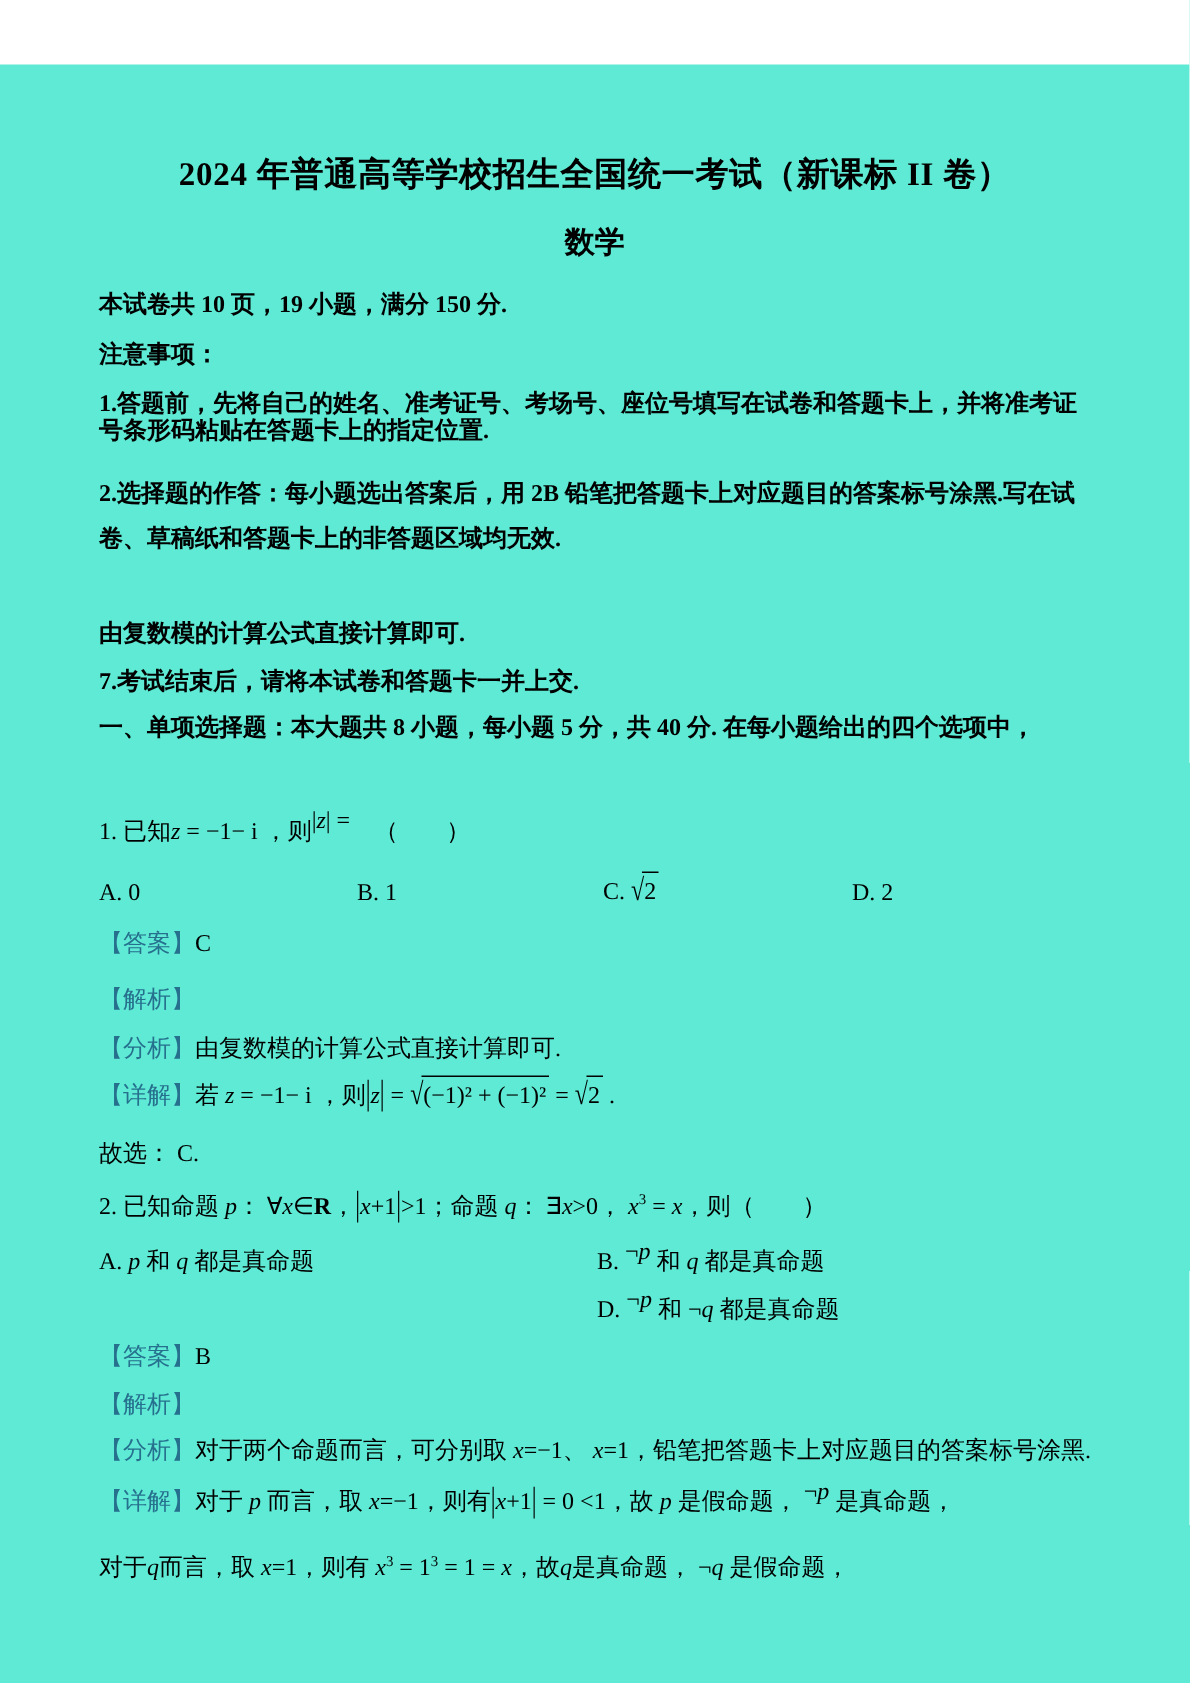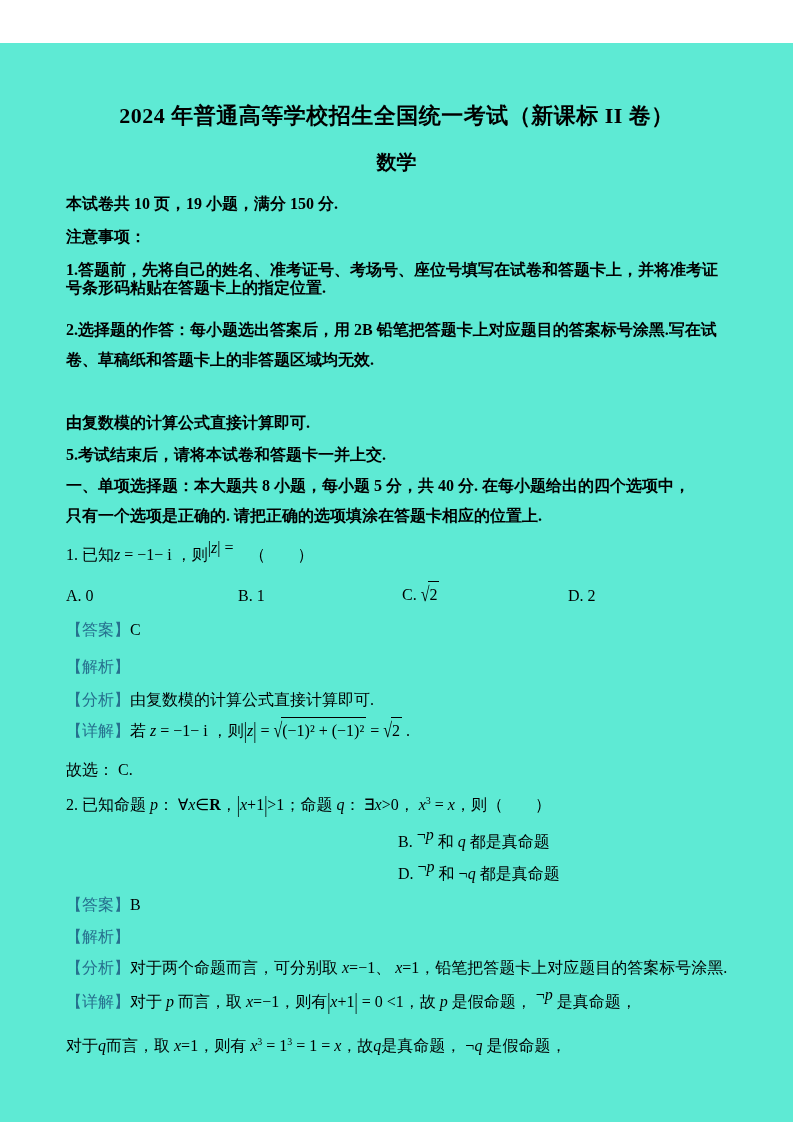--- a/index.html
+++ b/index.html
@@ -44,36 +44,36 @@
   <div class="ln center title" style="top:60px">2024 年普通高等学校招生全国统一考试（新课标 II 卷）</div>
   <div class="ln center subtitle" style="top:106px">数学</div>
 
   <div class="ln b" style="top:148px">本试卷共 10 页，19 小题，满分 150 分.</div>
   <div class="ln b" style="top:181px">注意事项：</div>
   <div class="ln b" style="top:214px">1.答题前，先将自己的姓名、准考证号、考场号、座位号填写在试卷和答题卡上，并将准考证</div>
   <div class="ln b" style="top:232px">号条形码粘贴在答题卡上的指定位置.</div>
   <div class="ln b" style="top:274px">2.选择题的作答：每小题选出答案后，用 2B 铅笔把答题卡上对应题目的答案标号涂黑.写在试</div>
   <div class="ln b" style="top:304px">卷、草稿纸和答题卡上的非答题区域均无效.</div>
   <div class="ln b" style="top:367px">由复数模的计算公式直接计算即可.</div>
-  <div class="ln b" style="top:399px">5.考试结束后，请将本试卷和答题卡一并上交.</div>
+  <div class="ln b" style="top:399px">7.考试结束后，请将本试卷和答题卡一并上交.</div>
   <div class="ln b" style="top:430px">一、单项选择题：本大题共 8 小题，每小题 5 分，共 40 分. 在每小题给出的四个选项中，</div>
-  <div class="ln b" style="top:460px">只有一个选项是正确的. 请把正确的选项填涂在答题卡相应的位置上.</div>
 
   <div class="ln" style="top:499px"><span class="cn">1. 已知</span><span class="it">z</span><span class="rm"> = −1− i </span><span class="cn">，则</span><span class="raise rm">|</span><span class="raise it">z</span><span class="raise rm">| = </span><span class="cn">　（　　）</span></div>
   <div class="ln" style="top:540px;left:66px"><span class="rm">A. 0</span></div>
   <div class="ln" style="top:540px;left:238px"><span class="rm">B. 1</span></div>
   <div class="ln" style="top:538px;left:402px"><span class="rm">C. </span><span class="sqrt"><span class="rs">√</span><span class="rb rm">2</span></span></div>
   <div class="ln" style="top:540px;left:568px"><span class="rm">D. 2</span></div>
   <div class="ln" style="top:574px"><span class="lab">【答案】</span><span class="rm">C</span></div>
   <div class="ln" style="top:611px"><span class="lab">【解析】</span></div>
   <div class="ln" style="top:644px"><span class="lab">【分析】</span><span class="cn">由复数模的计算公式直接计算即可.</span></div>
   <div class="ln" style="top:674px"><span class="lab">【详解】</span><span class="cn">若 </span><span class="it">z</span><span class="rm"> = −1− i </span><span class="cn">，则</span><span class="tall rm">|</span><span class="it">z</span><span class="tall rm">|</span><span class="rm"> = </span><span class="sqrt"><span class="rs">√</span><span class="rb rm">(−1)² + (−1)²</span></span><span class="rm"> = </span><span class="sqrt"><span class="rs">√</span><span class="rb rm">2</span></span><span class="rm"> .</span></div>
   <div class="ln" style="top:714px">故选： C.</div>
 
   <div class="ln" style="top:749px"><span class="cn">2. 已知命题 </span><span class="it">p</span><span class="cn">： </span><span class="rm">∀</span><span class="it">x</span><span class="rm">∈</span><span class="bb">R</span><span class="cn">，</span><span class="tall rm">|</span><span class="it">x</span><span class="rm">+1</span><span class="tall rm">|</span><span class="rm">&gt;1</span><span class="cn">；命题 </span><span class="it">q</span><span class="cn">： </span><span class="rm">∃</span><span class="it">x</span><span class="rm">&gt;0</span><span class="cn">， </span><span class="it">x</span><sup class="rm">3</sup><span class="rm"> = </span><span class="it">x</span><span class="cn">，则（　　）</span></div>
+  <div class="ln" style="top:786px;left:66px"><span class="rm">A. </span><span class="it">p</span><span class="cn"> 和 </span><span class="it">q</span><span class="cn"> 都是真命题</span></div>
   <div class="ln" style="top:786px;left:398px"><span class="rm">B. </span><span class="raise rm">¬</span><span class="raise it">p</span><span class="cn"> 和 </span><span class="it">q</span><span class="cn"> 都是真命题</span></div>
   <div class="ln" style="top:818px;left:398px"><span class="rm">D. </span><span class="raise rm">¬</span><span class="raise it">p</span><span class="cn"> 和 </span><span class="rm">¬</span><span class="it">q</span><span class="cn"> 都是真命题</span></div>
   <div class="ln" style="top:849px"><span class="lab">【答案】</span><span class="rm">B</span></div>
   <div class="ln" style="top:881px"><span class="lab">【解析】</span></div>
   <div class="ln" style="top:912px"><span class="lab">【分析】</span><span class="cn">对于两个命题而言，可分别取 </span><span class="it">x</span><span class="rm">=−1</span><span class="cn">、 </span><span class="it">x</span><span class="rm">=1</span><span class="cn">，铅笔把答题卡上对应题目的答案标号涂黑.</span></div>
   <div class="ln" style="top:946px"><span class="lab">【详解】</span><span class="cn">对于 </span><span class="it">p</span><span class="cn"> 而言，取 </span><span class="it">x</span><span class="rm">=−1</span><span class="cn">，则有</span><span class="tall rm">|</span><span class="it">x</span><span class="rm">+1</span><span class="tall rm">|</span><span class="rm"> = 0 &lt;1</span><span class="cn">，故 </span><span class="it">p</span><span class="cn"> 是假命题， </span><span class="raise rm">¬</span><span class="raise it">p</span><span class="cn"> 是真命题，</span></div>
   <div class="ln" style="top:990px"><span class="cn">对于</span><span class="it">q</span><span class="cn">而言，取 </span><span class="it">x</span><span class="rm">=1</span><span class="cn">，则有 </span><span class="it">x</span><sup class="rm">3</sup><span class="rm"> = 1</span><sup class="rm">3</sup><span class="rm"> = 1 = </span><span class="it">x</span><span class="cn">，故</span><span class="it">q</span><span class="cn">是真命题， </span><span class="rm">¬</span><span class="it">q</span><span class="cn"> 是假命题，</span></div>
 
 </div>
 

